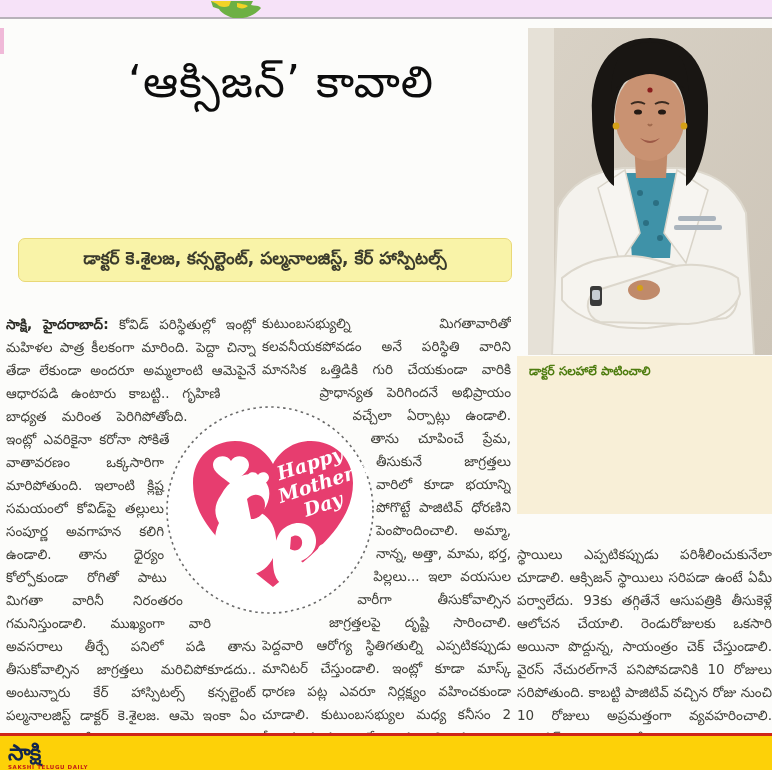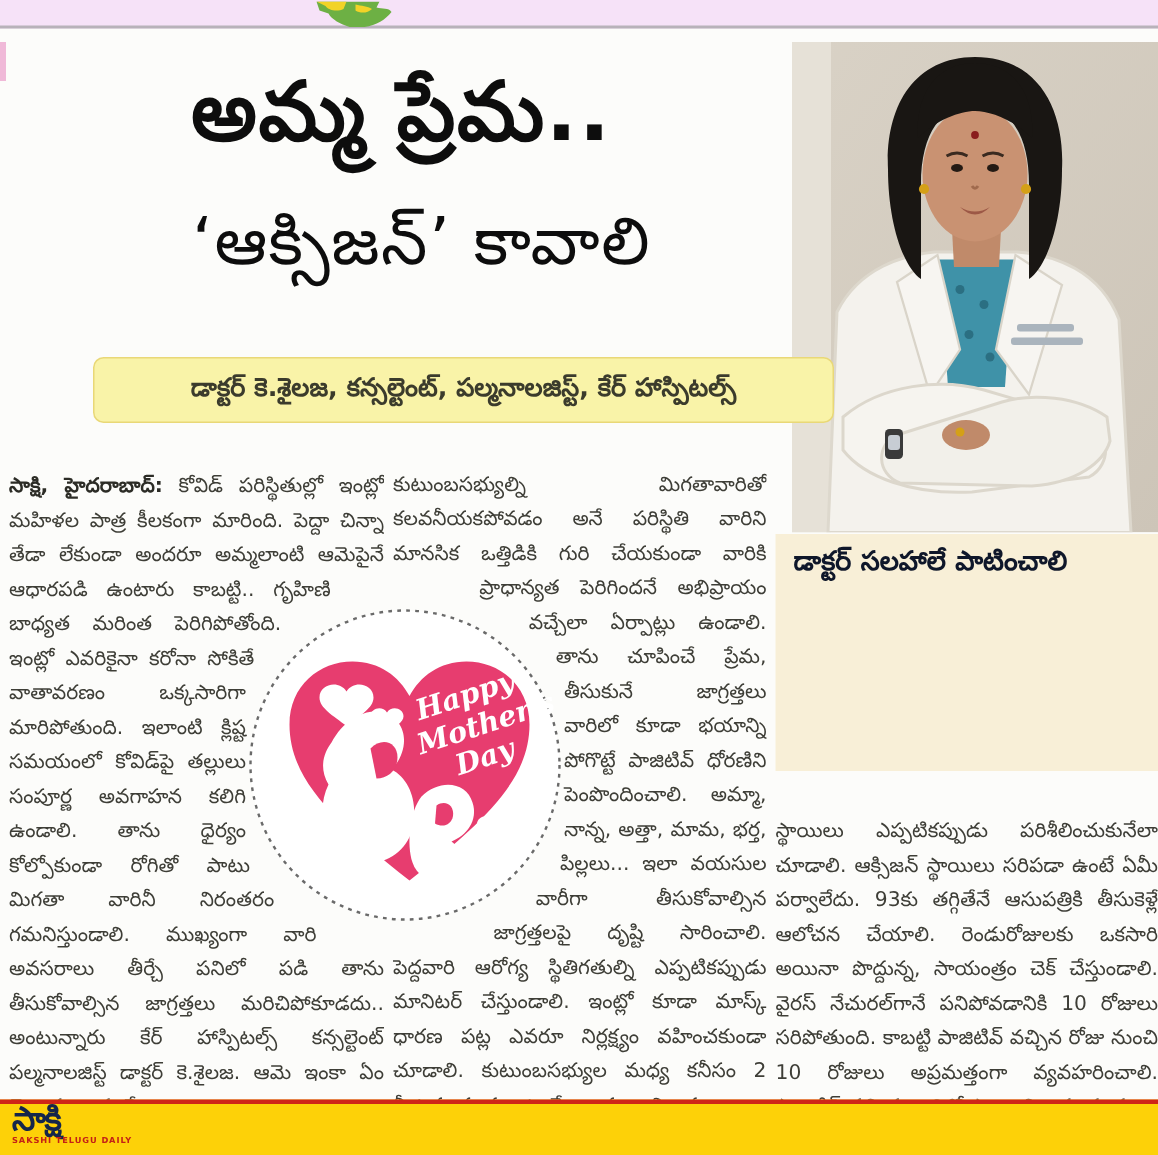--- a/index.html
+++ b/index.html
@@ -20,21 +20,21 @@
   
   .headline { position:absolute; left:0; top:34px; width:535px; text-align:center; color:#0d0d0d; }
   .headline-line1 { font-size:55px; font-weight:800; letter-spacing:1px; line-height:80px; }
   .headline-line2 { font-size:44px; font-weight:400; letter-spacing:1px; line-height:96px;padding-left:27px; }
 
   
   .byline {
     position:absolute; left:18px; top:238px; width:494px; height:44px;
     background:#f9f3a8; border:1px solid #e9d877; border-radius:7px;
     display:flex; align-items:center; justify-content:center;
-    font-weight:bold; font-size:17px; color:#3b3b2c; padding:0 8px; text-align:center;margin-left:44px;
+    font-weight:bold; font-size:17px; color:#3b3b2c; padding:0 8px; text-align:center;
   }
 
   
   .photo { position:absolute; left:528px; top:28px; width:244px; height:327px; overflow:hidden; }
 
   
   .col { position:absolute; overflow:hidden; }
   .col1 { left:6px;  top:287px; width:250px; height:450px; }
   .col2 { left:262px; top:286px; width:249px; height:451px; }
   .col3 { left:517px; top:517px; width:255px; height:218px; }
@@ -42,32 +42,32 @@
   .body-text b { color:#2c2c26; }
   .subhead { font-size:15px; font-weight:bold; color:#1e1e1a; line-height:25px; margin-top:2px; }
   .cut1 { float:right; width:92px;  height:330px; shape-outside:circle(112px at 106px 224px); shape-margin:5px; }
   .cut2 { float:left;  width:114px; height:332px; shape-outside:circle(112px at 8px 224px);  shape-margin:5px; }
 
   
   .advice-box {
     position:absolute; left:517px; top:356px; width:255px; height:158px;
     background:#f8efd7; padding:8px 12px 6px 12px;
   }
-  .advice-heading { font-size:18px; font-weight:bold; color:#0f172a; margin-bottom:5px; }
+  .advice-heading { font-size:12px; font-weight:bold; color:#4d7c0f; margin-bottom:5px; }
   .advice-text { font-size:13px; line-height:21.5px; text-align:justify; color:#494840; }
 
   
   .mothers { position:absolute; left:163px; top:403px; width:214px; height:214px; }
   .md-text { font-family:"DejaVu Serif","Liberation Serif",serif; font-style:italic; font-weight:bold; }
 
   
   .footer {
     position:absolute; left:0; top:733px; width:772px; height:37px;
     background:#fdd108; border-top:3px solid #cf2518;
-    display:flex; align-items:flex-start; padding-left:8px;
+    display:flex; align-items:flex-end; padding-left:8px;
   }
   .logo-block { width:88px; line-height:1; }
   .logo-main { font-weight:800; font-size:22px; color:#14264b; letter-spacing:-1px; }
   .logo-sub { font-size:5.5px; font-weight:bold; color:#c42116; letter-spacing:0.6px; margin-top:1px; }
   .footer-lines { font-family:"DejaVu Sans Mono","Liberation Mono",monospace; font-size:13px; color:#4f4f45; line-height:15px; }
   .footer-url { text-decoration:none; color:#4f4f45; }
 </style>
 </head>
 <body>
 
@@ -76,21 +76,20 @@
   <div class="top-strip">
     <svg class="map-svg" viewBox="0 0 74 17">
       <path d="M18,0 L60,0 L58,4 C62,5 66,4 68,7 C64,12 58,16 50,17 L40,17 C34,15 28,12 26,8 L20,6 Z" fill="#6db044"></path>
       <path d="M18,0 L38,0 L36,5 C32,7 26,6 24,3 Z" fill="#f2d327"></path>
       <path d="M44,2 C48,3 52,3 55,5 C52,8 47,8 44,6 Z" fill="#f2d327"></path>
     </svg>
   </div>
   <div class="edge-mark"></div>
 
   <div class="headline">
-    <div class="headline-line1">అమ్మ ప్రేమ..</div>
     <div class="headline-line2">‘ఆక్సిజన్’ కావాలి</div>
   </div>
 
   <div class="photo">
     <svg viewBox="0 0 244 327" width="244" height="327">
       <defs>
         <linearGradient id="bgph" x1="0" y1="0" x2="1" y2="1">
           <stop offset="0" stop-color="#d9d2c6"></stop>
           <stop offset="1" stop-color="#cdc5b8"></stop>
         </linearGradient>

